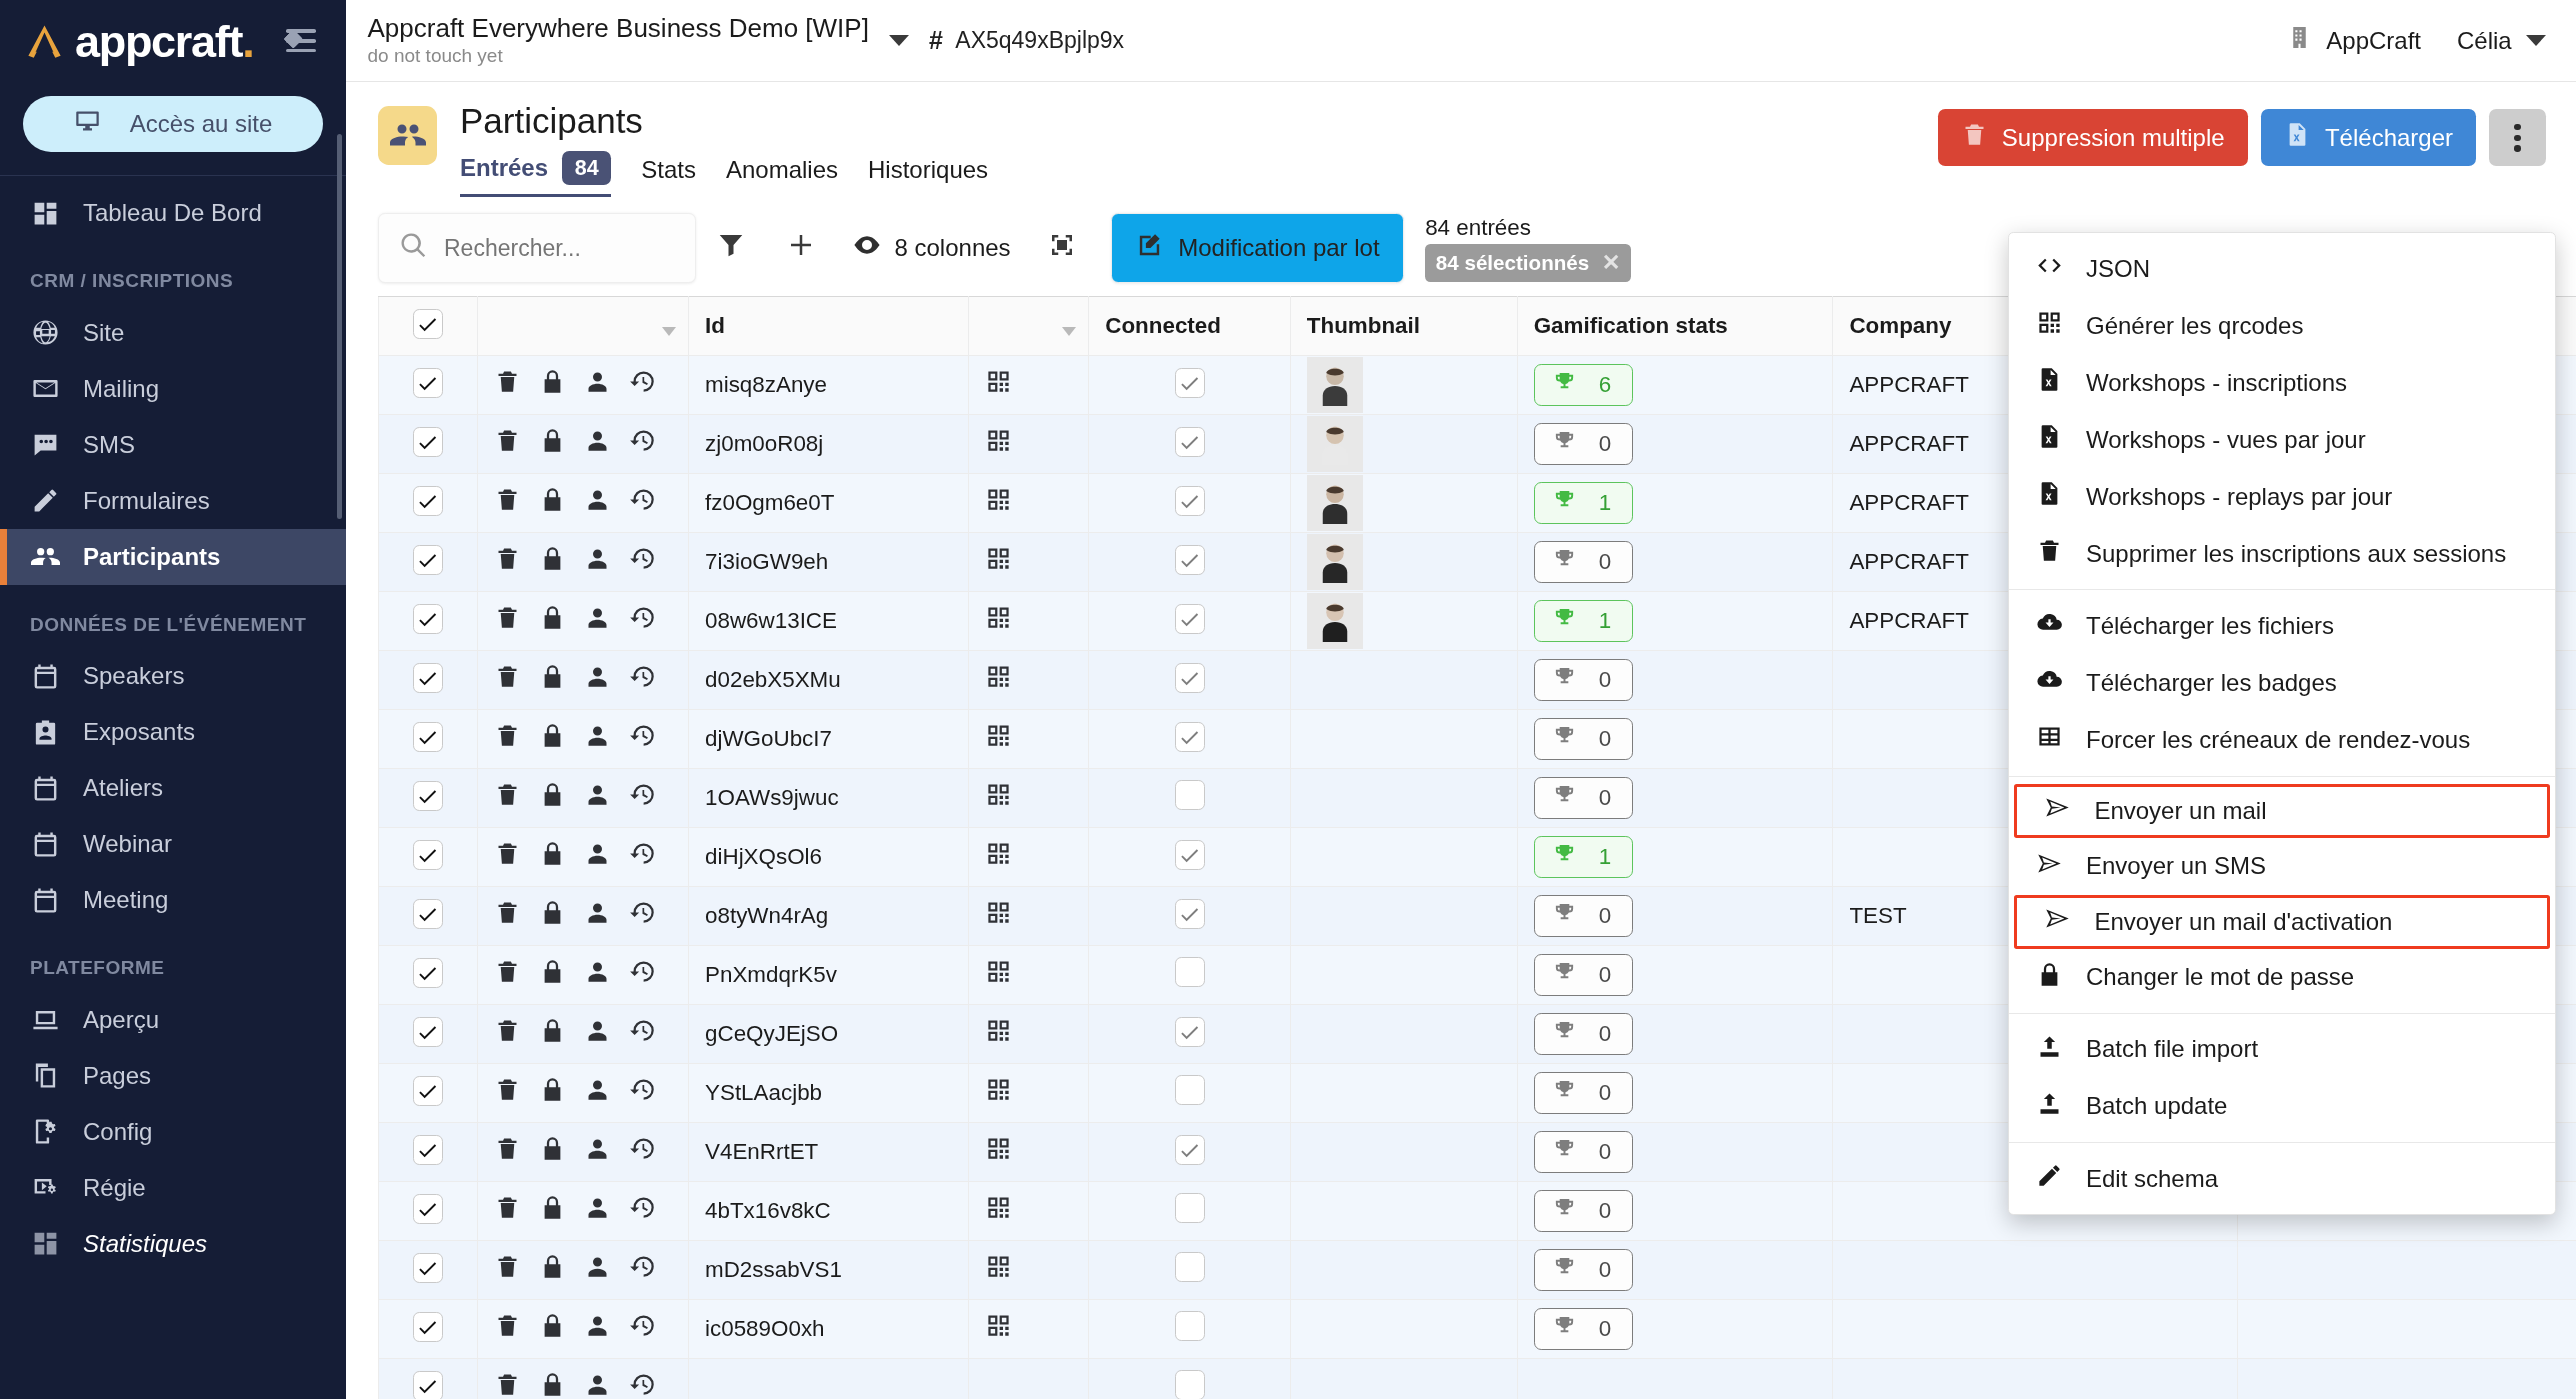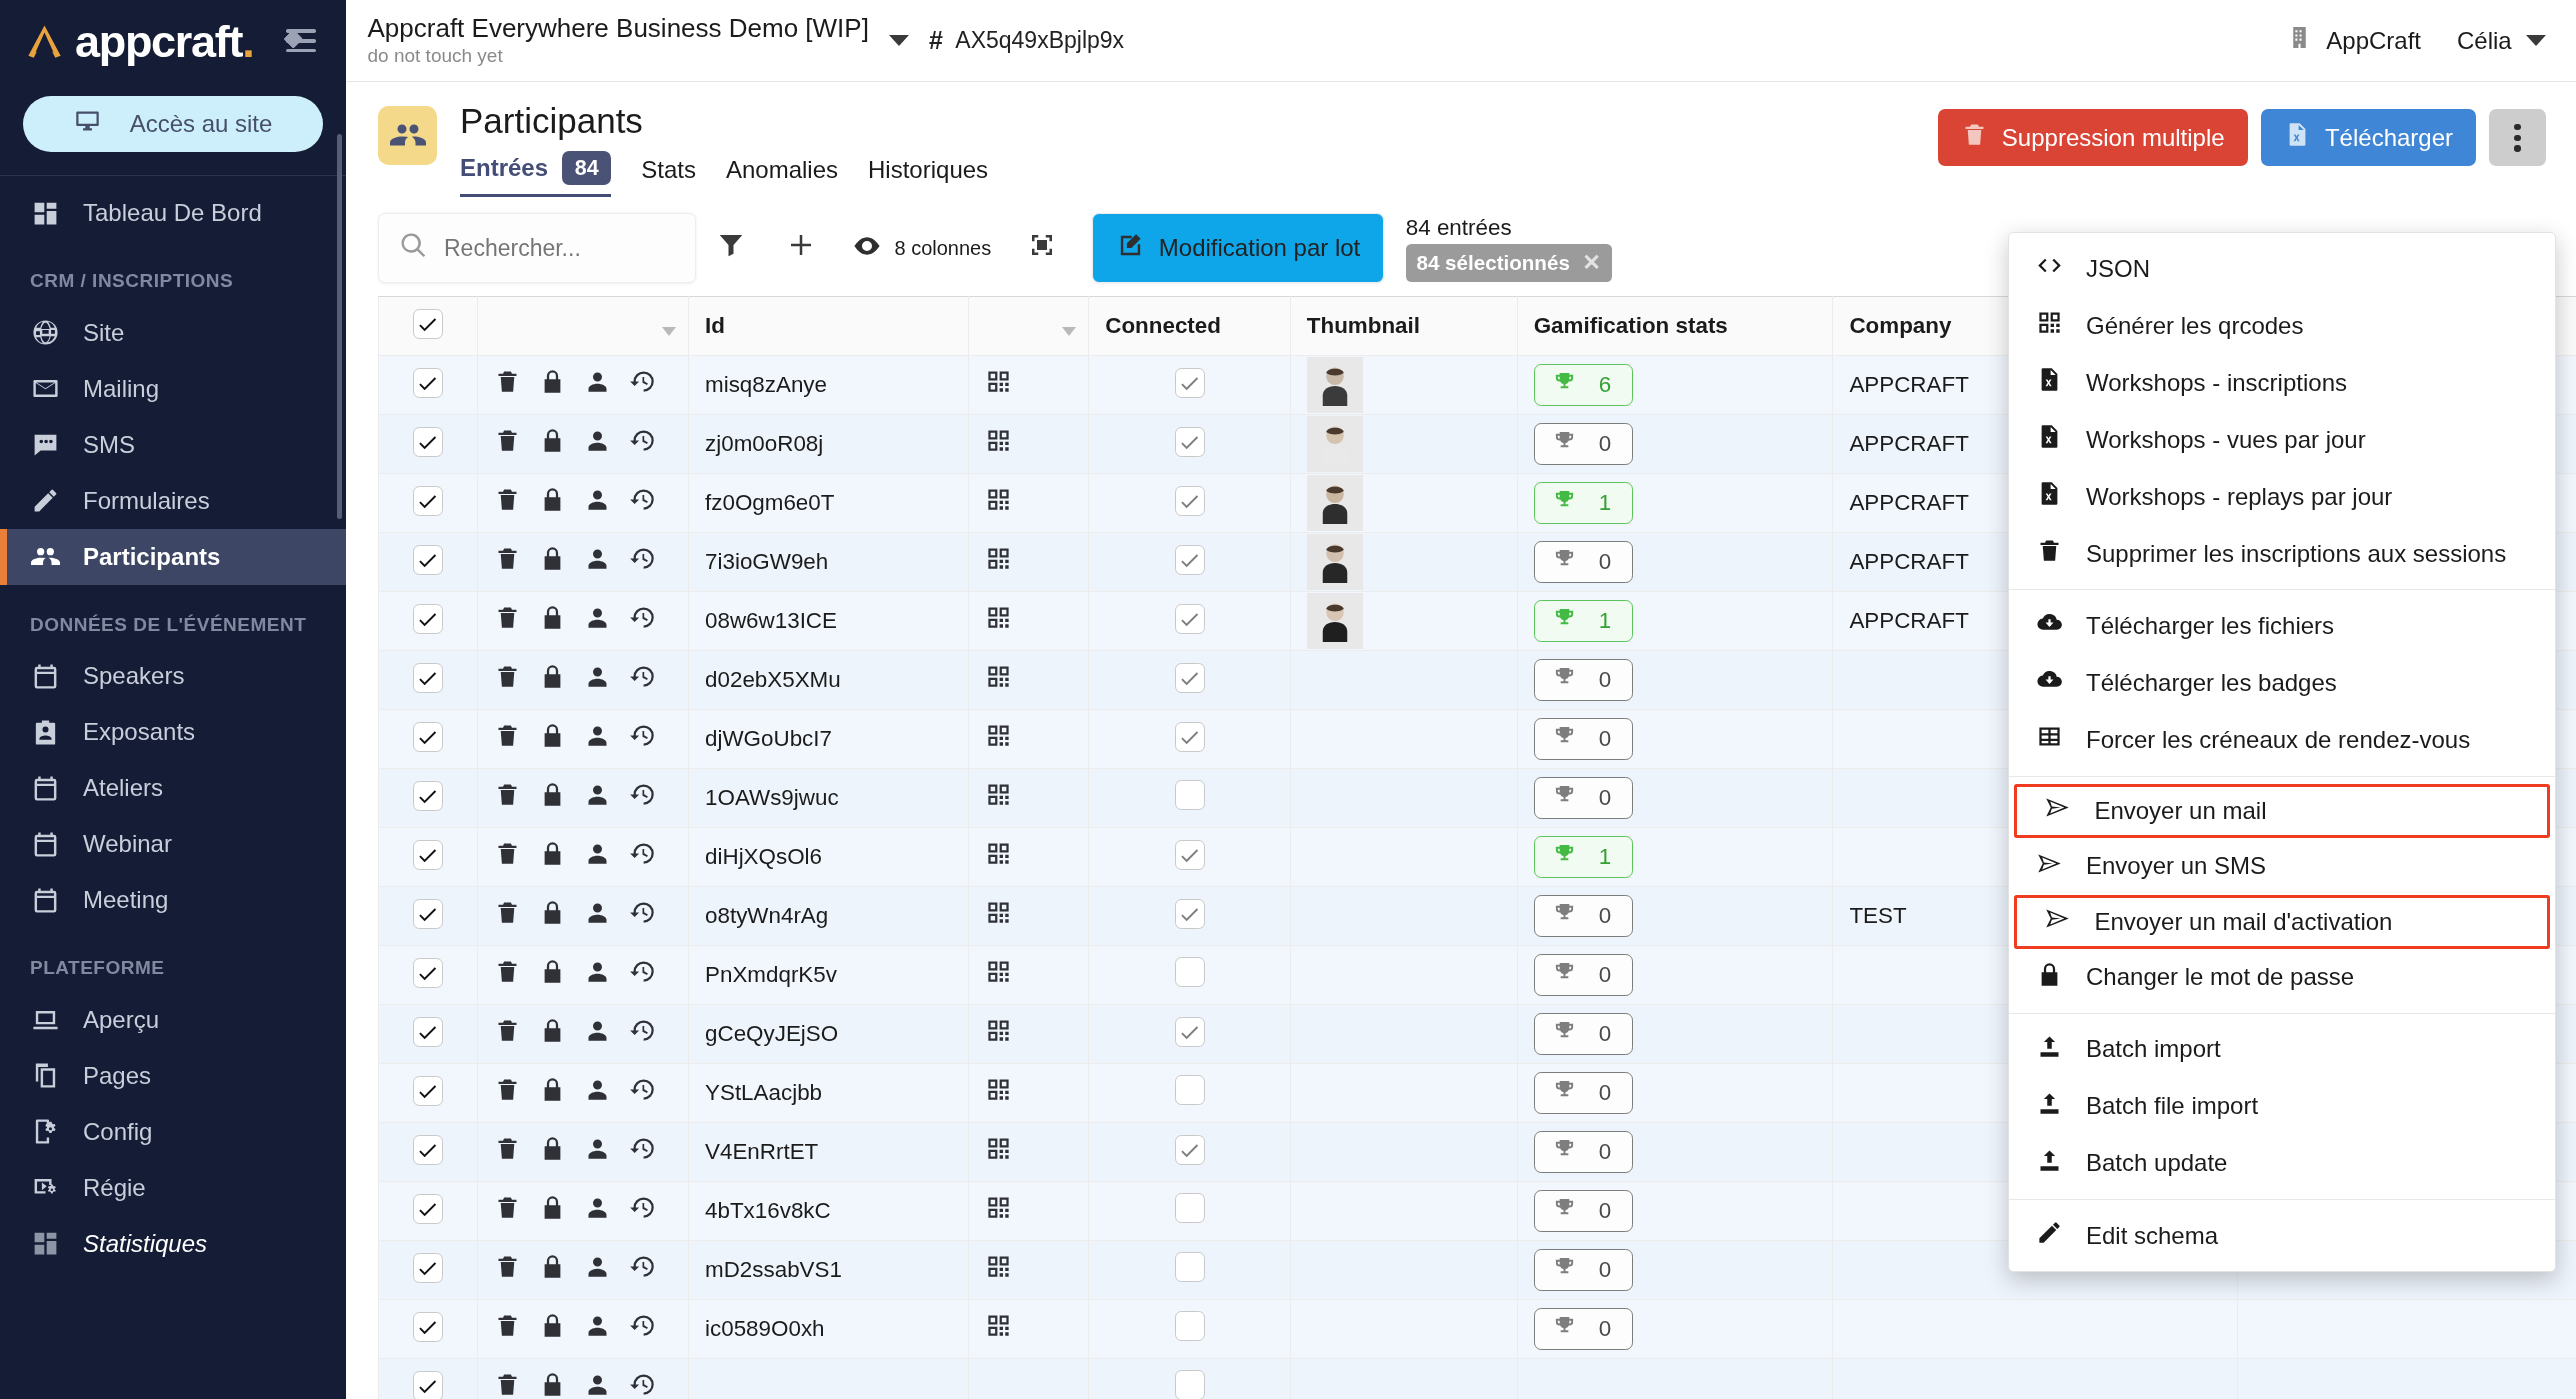--- a/index.html
+++ b/index.html
@@ -110,21 +110,21 @@
   
   .toolbar { display:flex; align-items:center; gap:0; padding:16px 30px 12.5px 32px; }
   .search {
     width:318px; height:70px; border-radius:7.2px; background:#fdfdfd; border:0.9px solid #eeeeee;
     display:flex; align-items:center; gap:16px; padding:0 20px; box-shadow:0 0.9px 2.7px rgba(0,0,0,.07);
   }
   .search input{ border:none; outline:none; font-size:23px; color:#9a9a9a; background:transparent; width:100%;
                  font-family:"Liberation Sans", sans-serif;}
   .tb-ico{ width:70px; height:70px; display:flex; align-items:center; justify-content:center; cursor:pointer;}
   .tb-ico svg{ width:30px;height:30px; fill:#3a3a3a;}
-  .tb-text{ display:flex; align-items:center; gap:12.5px; font-size:20px; color:#1b1b1b; cursor:pointer; padding:0 16px;}
+  .tb-text{ display:flex; align-items:center; gap:12.5px; font-size:24px; color:#1b1b1b; cursor:pointer; padding:0 16px;}
   .tb-text svg{width:30px;height:30px;fill:#2f2f2f;}
   .bulk {
     height:70px; border-radius:7.2px; background:#0ea5e9; border:0.9px solid #eeeeee;
     display:flex; align-items:center; gap:14.3px; padding:0 23px; margin-left:14.3px; cursor:pointer;
     box-shadow:0 0.9px 2.7px rgba(0,0,0,.07); font-size:24px;
   }
   .bulk svg{width:29px;height:29px;fill:#2f2f2f;}
   .count-box{ margin-left:21.5px; display:flex; flex-direction:column; align-items:flex-start; gap:3.6px;}
   .count-top{ font-size:22.4px; color:#1b1b1b; }
   .count-chip{ background:#9b9b9b; color:#fff; font-size:20.6px; font-weight:700; border-radius:5.4px;
@@ -515,26 +515,20 @@
               </svg></span>
           <span>Changer le mot de passe</span>
         </div>
 
         <div class="msep"></div>
 
         <div class="mi">
           <span><svg viewBox="0 0 24 24">
                 <path d="M12 3l5 5h-3v6h-4V8H7l5-5zM4 17h16v4H4v-4z"></path>
               </svg></span>
-          <span>Batch import</span>
-        </div>
-        <div class="mi">
-          <span><svg viewBox="0 0 24 24">
-                <path d="M12 3l5 5h-3v6h-4V8H7l5-5zM4 17h16v4H4v-4z"></path>
-              </svg></span>
           <span>Batch file import</span>
         </div>
         <div class="mi">
           <span><svg viewBox="0 0 24 24">
                 <path d="M12 3l5 5h-3v6h-4V8H7l5-5zM4 17h16v4H4v-4z"></path>
               </svg></span>
           <span>Batch update</span>
         </div>
 
         <div class="msep"></div>

